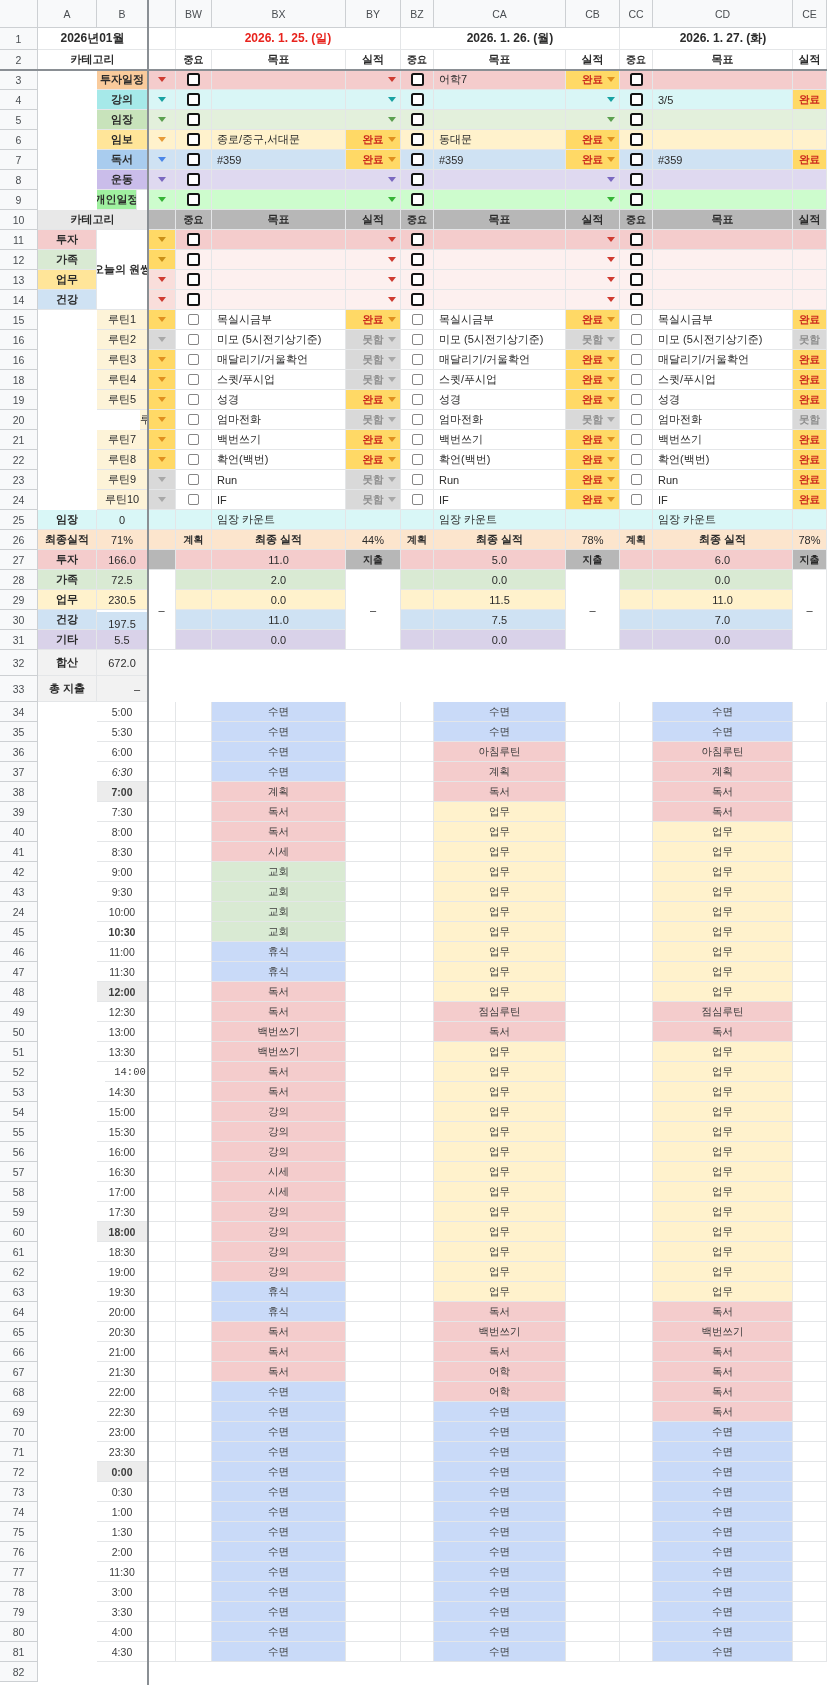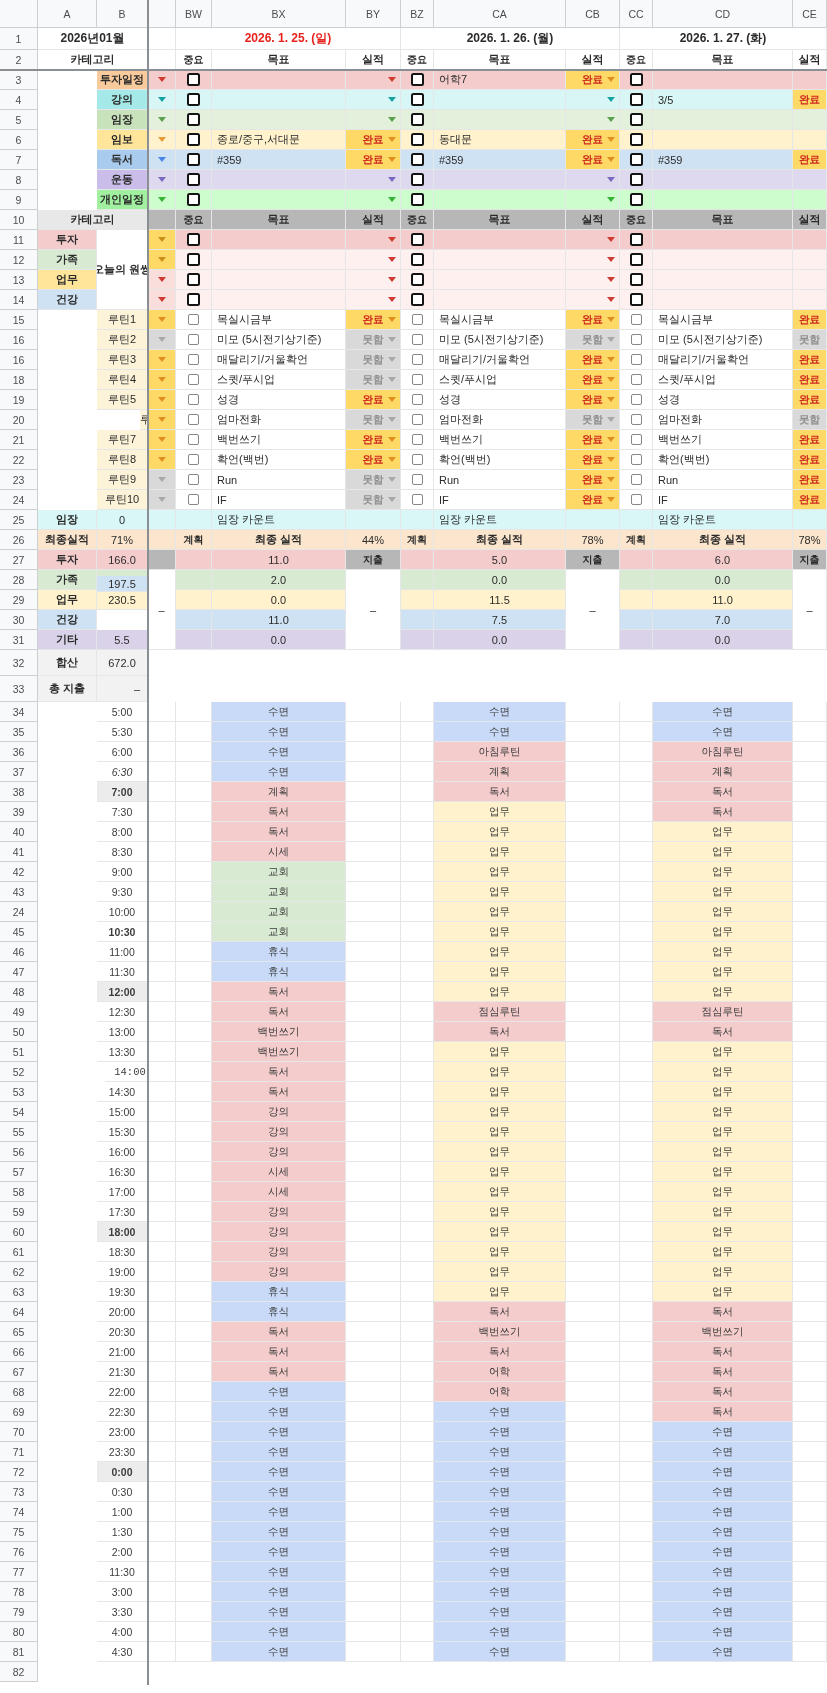--- a/index.html
+++ b/index.html
@@ -280,21 +280,21 @@
     </div>
     <div class="cell left" style="left: 434px; top: 170px; width: 132px; height: 20px; background: rgb(223, 217, 240);"></div>
     <div class="cell" style="left: 566px; top: 170px; width: 54px; height: 20px; background: rgb(223, 217, 240);">
       <span class="arr arrR" style="border-top-color: rgb(122, 104, 192);"></span>
     </div>
     <div class="cell" style="left: 620px; top: 170px; width: 33px; height: 20px; background: rgb(223, 217, 240);">
       <span class="chk"></span>
     </div>
     <div class="cell left" style="left: 653px; top: 170px; width: 140px; height: 20px; background: rgb(223, 217, 240);"></div>
     <div class="cell" style="left: 793px; top: 170px; width: 34px; height: 20px; background: rgb(223, 217, 240);"></div>
-    <div class="cell bold" style="left: 97px; top: 190px; width: 51px; height: 20px; background: rgb(160, 240, 160);">개인일정</div>
+    <div class="cell bold" style="left: 97px; top: 190px; width: 40px; height: 20px; background: rgb(160, 240, 160);">개인일정</div>
     <div class="cell" style="left: 148px; top: 190px; width: 28px; height: 20px; background: rgb(205, 252, 205);">
       <span class="arr" style="border-top-color: rgb(53, 180, 53);"></span>
     </div>
     <div class="cell" style="left: 176px; top: 190px; width: 36px; height: 20px; background: rgb(205, 252, 205);">
       <span class="chk"></span>
     </div>
     <div class="cell left" style="left: 212px; top: 190px; width: 134px; height: 20px; background: rgb(205, 252, 205);"></div>
     <div class="cell" style="left: 346px; top: 190px; width: 55px; height: 20px; background: rgb(205, 252, 205);">
       <span class="arr arrR" style="border-top-color: rgb(53, 180, 53);"></span>
     </div>
@@ -730,21 +730,21 @@
     <div class="cell" style="left: 653px; top: 570px; width: 140px; height: 20px; background: rgb(217, 234, 211);">0.0</div>
     <div class="cell bold" style="left: 38px; top: 590px; width: 59px; height: 20px; background: rgb(255, 242, 204);">업무</div>
     <div class="cell" style="left: 97px; top: 590px; width: 51px; height: 20px; background: rgb(255, 242, 204);">230.5</div>
     <div class="cell" style="left: 176px; top: 590px; width: 36px; height: 20px; background: rgb(255, 242, 204);"></div>
     <div class="cell" style="left: 212px; top: 590px; width: 134px; height: 20px; background: rgb(255, 242, 204);">0.0</div>
     <div class="cell" style="left: 401px; top: 590px; width: 33px; height: 20px; background: rgb(255, 242, 204);"></div>
     <div class="cell" style="left: 434px; top: 590px; width: 132px; height: 20px; background: rgb(255, 242, 204);">11.5</div>
     <div class="cell" style="left: 620px; top: 590px; width: 33px; height: 20px; background: rgb(255, 242, 204);"></div>
     <div class="cell" style="left: 653px; top: 590px; width: 140px; height: 20px; background: rgb(255, 242, 204);">11.0</div>
     <div class="cell bold" style="left: 38px; top: 610px; width: 59px; height: 20px; background: rgb(207, 226, 243);">건강</div>
-    <div class="cell" style="left: 97px; top: 576px; width: 51px; height: 16px; background: rgb(207, 226, 243);">197.5</div>
+    <div class="cell" style="left: 97px; top: 612px; width: 51px; height: 24px; background: rgb(207, 226, 243);">197.5</div>
     <div class="cell" style="left: 176px; top: 610px; width: 36px; height: 20px; background: rgb(207, 226, 243);"></div>
     <div class="cell" style="left: 212px; top: 610px; width: 134px; height: 20px; background: rgb(207, 226, 243);">11.0</div>
     <div class="cell" style="left: 401px; top: 610px; width: 33px; height: 20px; background: rgb(207, 226, 243);"></div>
     <div class="cell" style="left: 434px; top: 610px; width: 132px; height: 20px; background: rgb(207, 226, 243);">7.5</div>
     <div class="cell" style="left: 620px; top: 610px; width: 33px; height: 20px; background: rgb(207, 226, 243);"></div>
     <div class="cell" style="left: 653px; top: 610px; width: 140px; height: 20px; background: rgb(207, 226, 243);">7.0</div>
     <div class="cell bold" style="left: 38px; top: 630px; width: 59px; height: 20px; background: rgb(217, 210, 233);">기타</div>
     <div class="cell" style="left: 97px; top: 630px; width: 51px; height: 20px; background: rgb(217, 210, 233);">5.5</div>
     <div class="cell" style="left: 176px; top: 630px; width: 36px; height: 20px; background: rgb(217, 210, 233);"></div>
     <div class="cell" style="left: 212px; top: 630px; width: 134px; height: 20px; background: rgb(217, 210, 233);">0.0</div>

